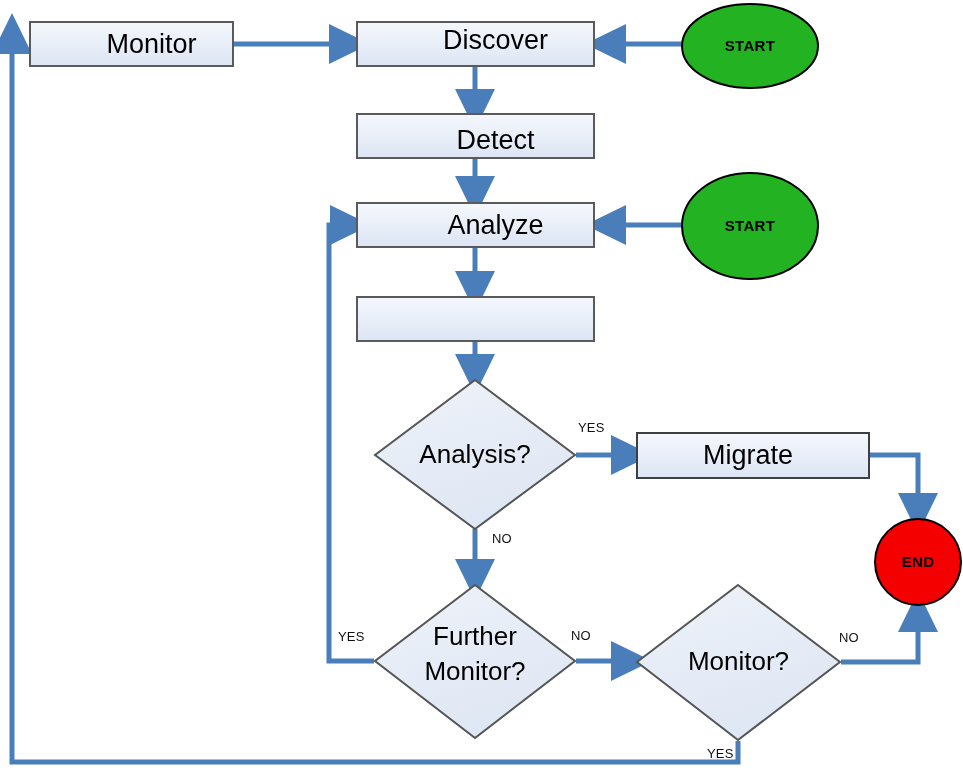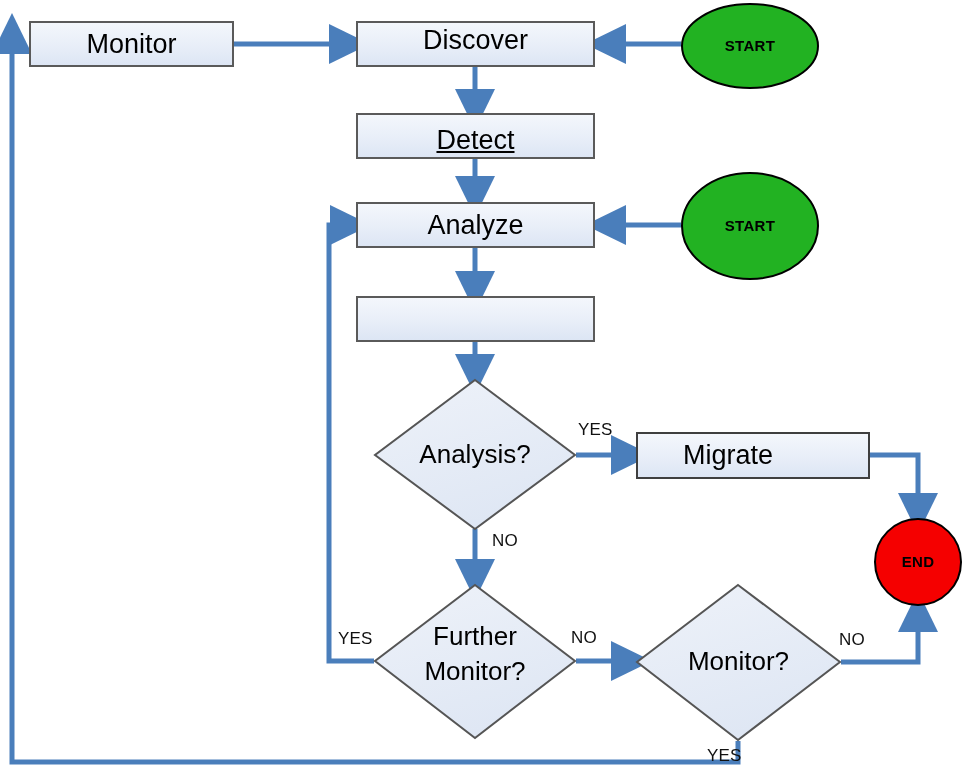--- a/index.html
+++ b/index.html
@@ -25,26 +25,26 @@
   .node-label {
     position: absolute;
     display: flex;
     align-items: center;
     justify-content: center;
     text-align: center;
     color: #000000;
     pointer-events: none;
     line-height: 1.05;
   }
-  .proc-label { font-size: 27px; }
+  .proc-label { font-size: 27px; margin-left: 20px; }
   .dec-label  { font-size: 26px; }
   .term-label { font-size: 15px; font-weight: 700; letter-spacing: .3px; }
   .edge-label {
     position: absolute;
-    font-size: 17px;
+    font-size: 13px;
     color: #111111;
     letter-spacing: .2px;
     pointer-events: none;
   }
 </style>
 </head>
 <body>
 
 <div id="canvas">
 
@@ -112,21 +112,21 @@
 
     <g>
       <ellipse cx="750" cy="46" rx="68" ry="42" fill="#22b222" stroke="#000000" stroke-width="2"></ellipse>
       <ellipse cx="750" cy="226" rx="68" ry="53" fill="#22b222" stroke="#000000" stroke-width="2"></ellipse>
       <ellipse cx="918" cy="562" rx="43" ry="43" fill="#f50000" stroke="#000000" stroke-width="2"></ellipse>
     </g>
   </svg>
 
   <div class="node-label proc-label" style="left:30px;  top:22px;  width:203px; height:44px;">Monitor</div>
   <div class="node-label proc-label" style="left:357px; top:22px;  width:237px; height:37px;border-radius:14px;">Discover</div>
-  <div class="node-label proc-label" style="left:357px; top:114px; width:237px; height:52px;text-decoration:underline;">Detect</div>
+  <div class="node-label proc-label" style="left:357px; top:114px; width:237px; height:52px;">Detect</div>
   <div class="node-label proc-label" style="left:357px; top:203px; width:237px; height:44px;">Analyze</div>
   <div class="node-label proc-label" style="left:612px; top:433px; width:232px; height:45px;">Migrate</div>
 
   <div class="node-label dec-label" style="left:375px; top:425px; width:200px; height:60px;">Analysis?</div>
 
   <div class="node-label dec-label" style="left:375px; top:620px; width:200px; height:34px;">Further</div>
   <div class="node-label dec-label" style="left:375px; top:655px; width:200px; height:34px;">Monitor?</div>
 
   <div class="node-label dec-label" style="left:637px; top:632px; width:203px; height:60px;">Monitor?</div>
 

